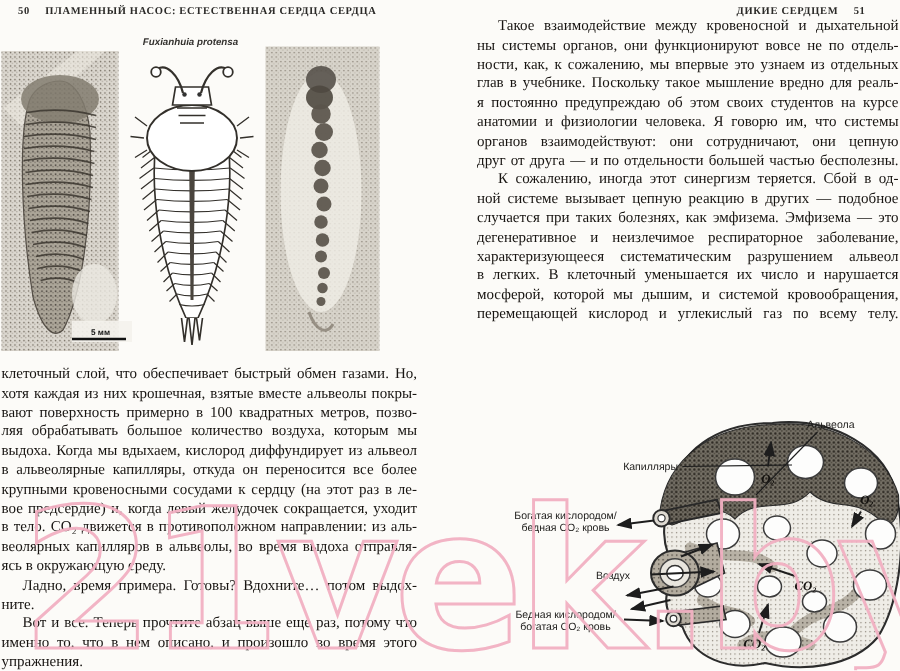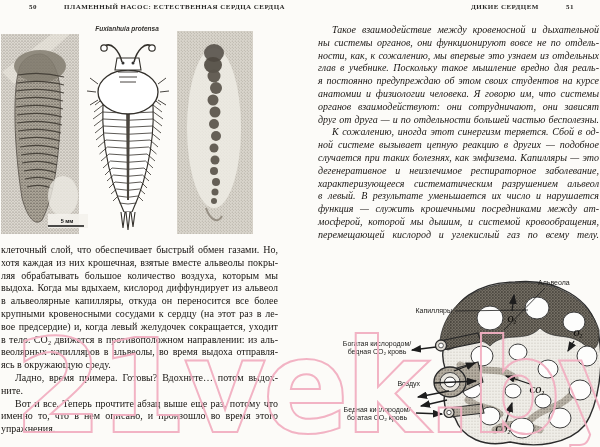--- a/index.html
+++ b/index.html
@@ -3,27 +3,27 @@
 <meta charset="utf-8">
 <style>
   html,body{margin:0;padding:0;}
   #stage{
     position:relative;width:600px;height:447px;overflow:hidden;
     background:#fcfbf8;font-family:"Liberation Serif",serif;color:#161412;
   }
   
   .runhead{position:absolute;top:3px;font-size:7px;font-weight:bold;
     letter-spacing:.45px;color:#2b2a28;white-space:nowrap;}
-  .runhead .num{margin:0 25px;}
+  .runhead .num{margin:0 8px;}
   #runhead-left{left:4px;}
-  #runhead-right{right:1px;text-align:left;}
+  #runhead-right{right:15px;text-align:left;}
   
   .textcol{position:absolute;}
   #leftcol{left:1px;top:244px;width:277px;}
-  #rightcol{left:318px;top:24px;width:281px;font-style:italic;}
+  #rightcol{left:318px;top:12px;width:281px;}
   .bodyline{
     height:12.8px;line-height:12.8px;font-size:10px;white-space:nowrap;
     text-align:justify;text-align-last:justify;color:#181512;
   }
   .bodyline.last{text-align-last:left;}
   .bodyline.indent{padding-left:14px;}
   
   #fig-caption{position:absolute;left:47px;top:25px;width:160px;text-align:center;
     font-family:"Liberation Sans",sans-serif;font-style:italic;font-weight:600;
     font-size:6.5px;color:#33312e;}
@@ -138,20 +138,21 @@
         <circle cx="215" cy="164" r="3.5"></circle>
           <circle cx="214" cy="173" r="3"></circle>
       </g>
       <path d="M206,180 C210,192 218,196 222,188" fill="none" stroke="#7d7568" stroke-width="2" opacity="0.7"></path>
     </g>
   </svg>
 
   <div class="textcol" id="leftcol">
       <div class="bodyline">клеточный слой, что обеспечивает быстрый обмен газами. Но,</div>
       <div class="bodyline">хотя каждая из них крошечная, взятые вместе альвеолы покры-</div>
+      <div class="bodyline">вают поверхность примерно в 100 квадратных метров, позво-</div>
       <div class="bodyline">ляя обрабатывать большое количество воздуха, которым мы</div>
       <div class="bodyline">выдоха. Когда мы вдыхаем, кислород диффундирует из альвеол</div>
       <div class="bodyline">в альвеолярные капилляры, откуда он переносится все более</div>
       <div class="bodyline">крупными кровеносными сосудами к сердцу (на этот раз в ле-</div>
       <div class="bodyline">вое предсердие) и, когда левый желудочек сокращается, уходит</div>
       <div class="bodyline">в тело. CO₂ движется в противоположном направлении: из аль-</div>
       <div class="bodyline">веолярных капилляров в альвеолы, во время выдоха отправля-</div>
       <div class="bodyline last">ясь в окружающую среду.</div>
       <div class="bodyline indent">Ладно, время примера. Готовы? Вдохните… потом выдох-</div>
       <div class="bodyline last">ните.</div>
@@ -160,29 +161,28 @@
       <div class="bodyline last">упражнения.</div>
     </div>
 
   <div class="textcol" id="rightcol">
       <div class="bodyline indent">Такое взаимодействие между кровеносной и дыхательной</div>
       <div class="bodyline">ны системы органов, они функционируют вовсе не по отдель-</div>
       <div class="bodyline">ности, как, к сожалению, мы впервые это узнаем из отдельных</div>
       <div class="bodyline">глав в учебнике. Поскольку такое мышление вредно для реаль-</div>
       <div class="bodyline">я постоянно предупреждаю об этом своих студентов на курсе</div>
       <div class="bodyline">анатомии и физиологии человека. Я говорю им, что системы</div>
-      <div class="bodyline">органов взаимодействуют: они сотрудничают, они зависят</div>
+      <div class="bodyline">органов взаимодействуют: они сотрудничают, они цепную</div>
       <div class="bodyline">друг от друга — и по отдельности большей частью бесполезны.</div>
       <div class="bodyline indent">К сожалению, иногда этот синергизм теряется. Сбой в од-</div>
       <div class="bodyline">ной системе вызывает цепную реакцию в других — подобное</div>
-      <div class="bodyline">случается при таких болезнях, как эмфизема. Капилляры — это</div>
+      <div class="bodyline">случается при таких болезнях, как эмфизема. Эмфизема — это</div>
       <div class="bodyline">дегенеративное и неизлечимое респираторное заболевание,</div>
       <div class="bodyline">характеризующееся систематическим разрушением альвеол</div>
-      <div class="bodyline">в левый. В результате уменьшается их число и нарушается</div>
-      <div class="bodyline">функция — служить крошечными посредниками между ат-</div>
+      <div class="bodyline">в легких. В клеточный уменьшается их число и нарушается</div>
       <div class="bodyline">мосферой, которой мы дышим, и системой кровообращения,</div>
       <div class="bodyline">перемещающей кислород и углекислый газ по всему телу.</div>
     </div>
 
   <svg id="diagram-svg" width="300" height="177" viewBox="0 0 300 177">
     <defs>
       <pattern id="dotsLight" width="3" height="3" patternUnits="userSpaceOnUse">
         <rect width="3" height="3" fill="#efede7"></rect>
         <circle cx="1" cy="1.1" r="0.45" fill="#7e766a"></circle>
       </pattern>

